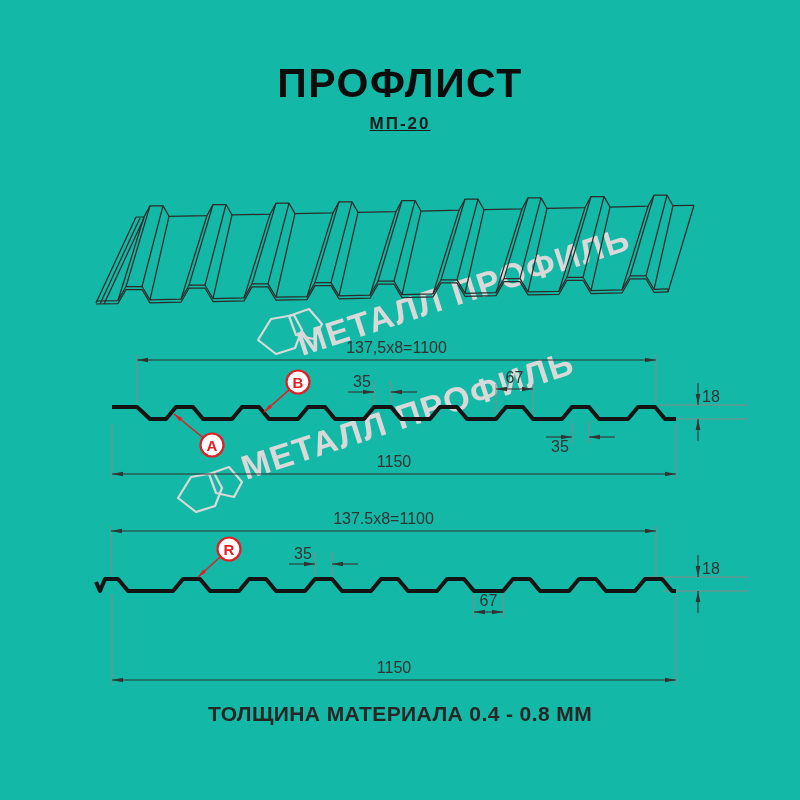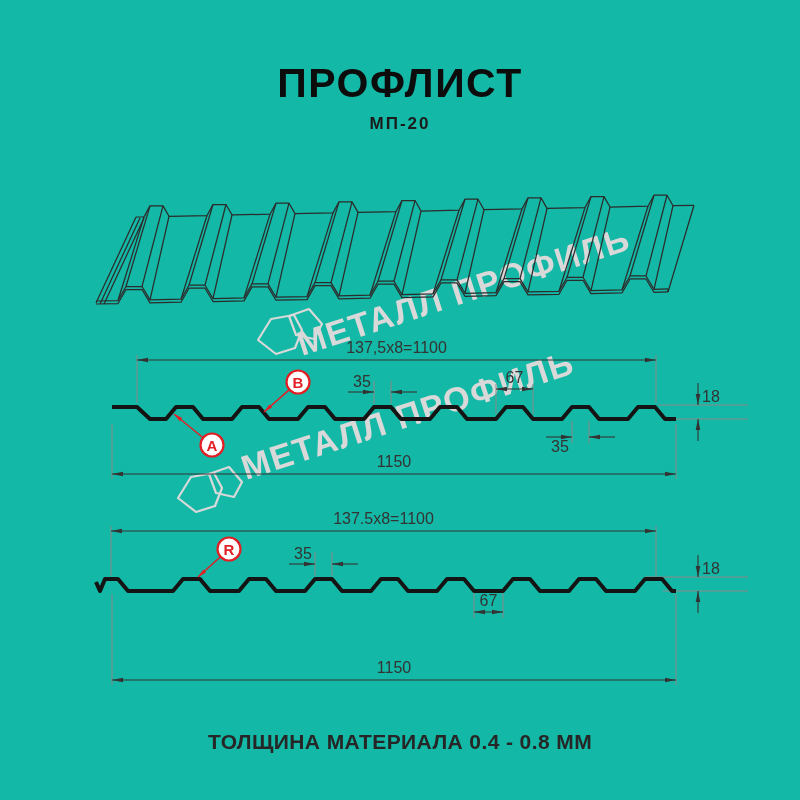--- a/index.html
+++ b/index.html
@@ -1,22 +1,22 @@
 <!DOCTYPE html>
 <html><head>
 <meta charset="utf-8">
 <style>
   html,body{margin:0;padding:0;background:#ffffff;}
   .page{position:relative;width:800px;height:800px;background:#14b8a6;overflow:hidden;
         font-family:"Liberation Sans",sans-serif;}
   .hdr{position:absolute;top:62px;left:0;right:0;text-align:center;}
   .hdr h1{margin:0;font-size:41px;font-weight:bold;letter-spacing:1.5px;color:#0c0c0c;line-height:1.05;}
-  .hdr .model{margin-top:9px;font-size:17px;font-weight:bold;letter-spacing:2px;color:#1b1b1b;}
+  .hdr .model{margin-top:9px;font-size:17px;font-weight:bold;letter-spacing:2px;color:#1b1b1b;text-decoration:underline;}
   .ftr{position:absolute;top:702px;left:0;right:0;text-align:center;
-       font-size:21px;font-weight:bold;letter-spacing:.4px;color:#262626;margin-top:28px;}
+       font-size:21px;font-weight:bold;letter-spacing:.4px;color:#262626;}
   svg{position:absolute;top:0;left:0;}
   svg text{font-family:"Liberation Sans",sans-serif;}
 </style>
 </head>
 <body>
 
 <div class="page">
   <div class="hdr">
     <h1>ПРОФЛИСТ</h1>
     <div class="model">МП-20</div>

